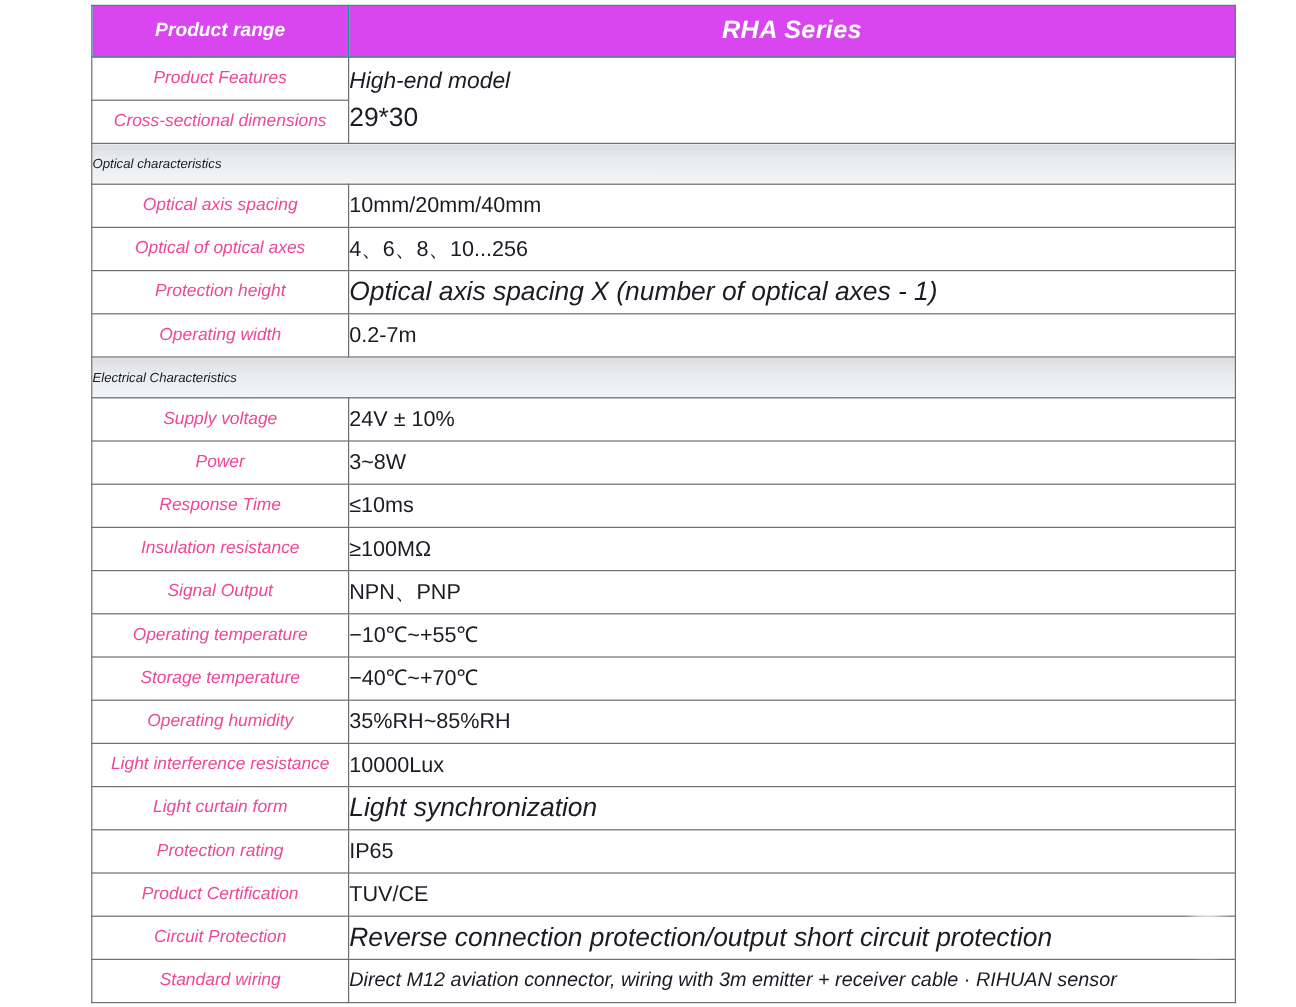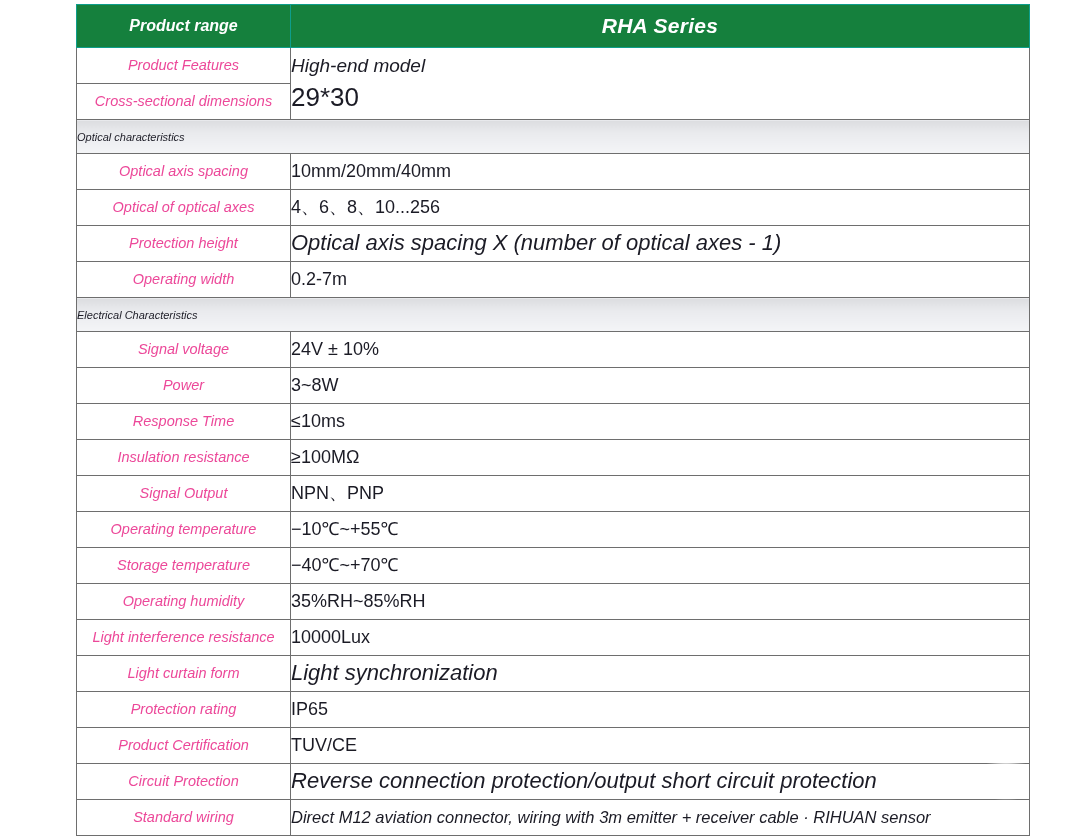--- a/index.html
+++ b/index.html
@@ -32,21 +32,21 @@
     border: 1px solid #6e6e6e;
     padding: 0;
     vertical-align: middle;
   }
 
   col.col-label { width: 214px; }
   col.col-value { width: auto; }
 
   
   .hdr-cell {
-    background: #15803d;
+    background: #d946ef;
     color: #ffffff;
     font-style: italic;
     font-weight: bold;
     text-align: center;
     border-color: #0e9e8b !important;
   }
   .hdr-label {
     height: 42px;
     font-size: 16px;
   }
@@ -87,21 +87,21 @@
     text-align: left;
     color: #1b1b25;
     padding: 4px 0 6px 0;
   }
   .val-merged .line1 {
     font-style: italic;
     font-size: 19px;
     line-height: 1.5;
   }
   .val-merged .line2 {
-    font-size: 26px;
+    font-size: 22px;
     line-height: 1.35;
   }
 
   
   .section-band {
     background: linear-gradient(to bottom, #dcdde0 0%, #eaebee 40%, #f4f5f7 100%);
     font-style: italic;
     font-size: 11px;
     color: #1b1b25;
     height: 33px;
@@ -162,21 +162,21 @@
       <tr>
         <td class="lbl">Operating width</td>
         <td class="val">0.2-7m</td>
       </tr>
 
       <tr>
         <td class="section-band" colspan="2">Electrical Characteristics</td>
       </tr>
 
       <tr>
-        <td class="lbl">Signal voltage</td>
+        <td class="lbl">Supply voltage</td>
         <td class="val">24V ± 10%</td>
       </tr>
       <tr>
         <td class="lbl">Power</td>
         <td class="val">3~8W</td>
       </tr>
       <tr>
         <td class="lbl">Response Time</td>
         <td class="val">≤10ms</td>
       </tr>

